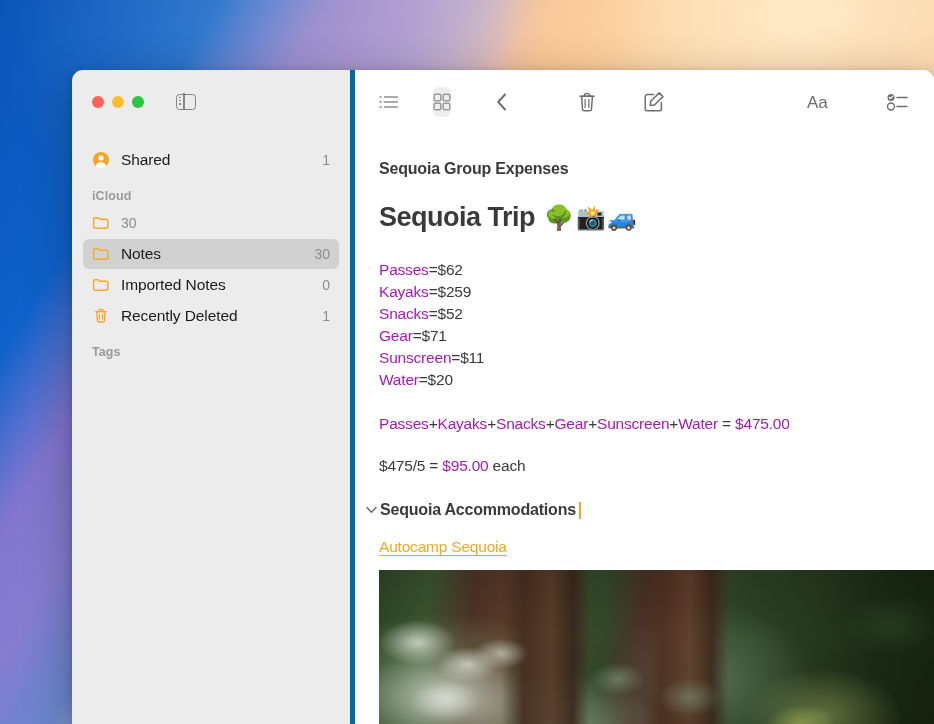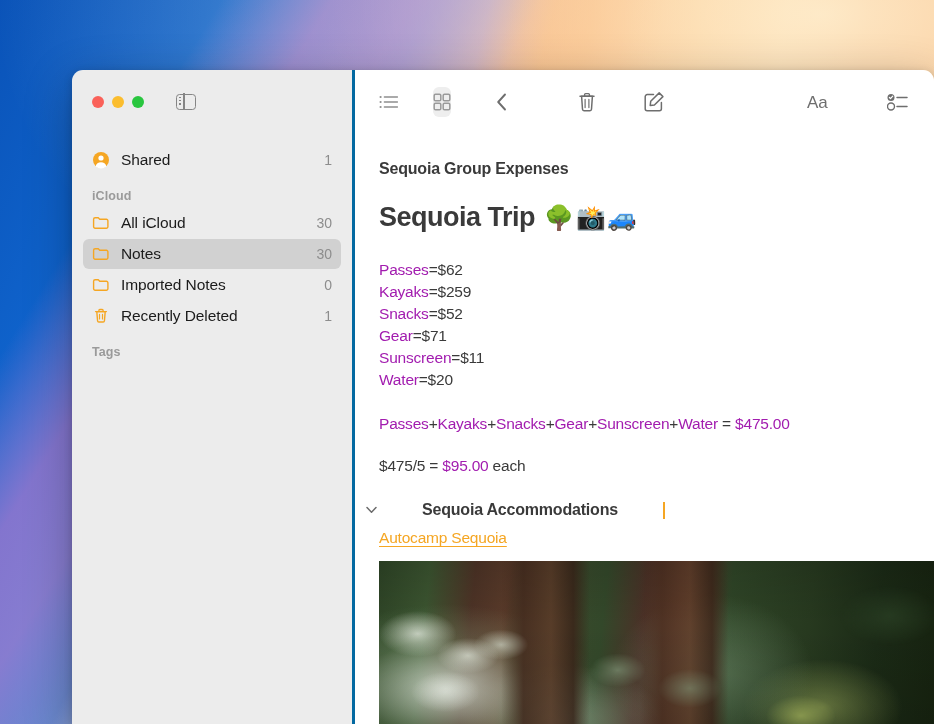--- a/index.html
+++ b/index.html
@@ -93,21 +93,21 @@
     overflow: hidden;
     display: flex;
     box-shadow: 0 14px 48px rgba(0,0,0,0.30), 0 2px 8px rgba(0,0,0,0.18);
   }
 
   
   #sidebar {
     width: 283px;
     flex: 0 0 283px;
     background: #ececec;
-    border-right: 3px solid #0369a1;
+    border-right: 5px solid #0369a1;
     display: flex;
     flex-direction: column;
     padding: 0;
   }
   #titlebar-controls {
     height: 63px;
     display: flex;
     align-items: center;
     padding-left: 20px;
     gap: 8px;
@@ -274,21 +274,20 @@
     font-size: 15.5px;
     color: #3a3a3a;
     letter-spacing: -0.2px;
   }
 
   #accom-heading {
     margin-top: 26px;
     display: flex;
     align-items: center;
     margin-left: -16px;
-    gap: 42px;
   }
   .chevron {
     width: 16px; flex: 0 0 16px;
     color: #6b6b6b;
     font-size: 13px;
     display: flex; align-items: center; justify-content: center;
     margin-right: 1px;
   }
   #accom-heading .htext {
     font-size: 16px;
@@ -298,21 +297,21 @@
   }
   .caret {
     display: inline-block;
     width: 2px; height: 17px;
     background: #f5a623;
     margin-left: 3px;
     vertical-align: -3px;
   }
 
   #accom-link {
-    margin-top: 10px;
+    margin-top: 19px;
     font-size: 15.5px;
     color: #f5a623;
     text-decoration: underline;
     text-underline-offset: 2.5px;
     letter-spacing: -0.2px;
     display: inline-block;
   }
 
   
   #photo-banner {
@@ -443,21 +442,20 @@
         </div>
 
         <div class="section-header">iCloud</div>
 
         <div class="side-row">
           <span class="side-icon">
             <svg width="18" height="18" viewBox="0 0 18 18">
               <path d="M1.6 5.2a1.5 1.5 0 0 1 1.5-1.5h3.2l1.4 1.5h6.7a1.5 1.5 0 0 1 1.5 1.5v6.1a1.5 1.5 0 0 1-1.5 1.5H3.1a1.5 1.5 0 0 1-1.5-1.5Z" fill="none" stroke="#f5a623" stroke-width="1.4" stroke-linejoin="round"></path>
             </svg>
           </span>
-          <span class="label">All iCloud</span>
           <span class="count">30</span>
         </div>
 
         <div class="side-row selected">
           <span class="side-icon">
             <svg width="18" height="18" viewBox="0 0 18 18">
               <path d="M1.6 5.2a1.5 1.5 0 0 1 1.5-1.5h3.2l1.4 1.5h6.7a1.5 1.5 0 0 1 1.5 1.5v6.1a1.5 1.5 0 0 1-1.5 1.5H3.1a1.5 1.5 0 0 1-1.5-1.5Z" fill="none" stroke="#f5a623" stroke-width="1.4" stroke-linejoin="round"></path>
             </svg>
           </span>
           <span class="label">Notes</span>

